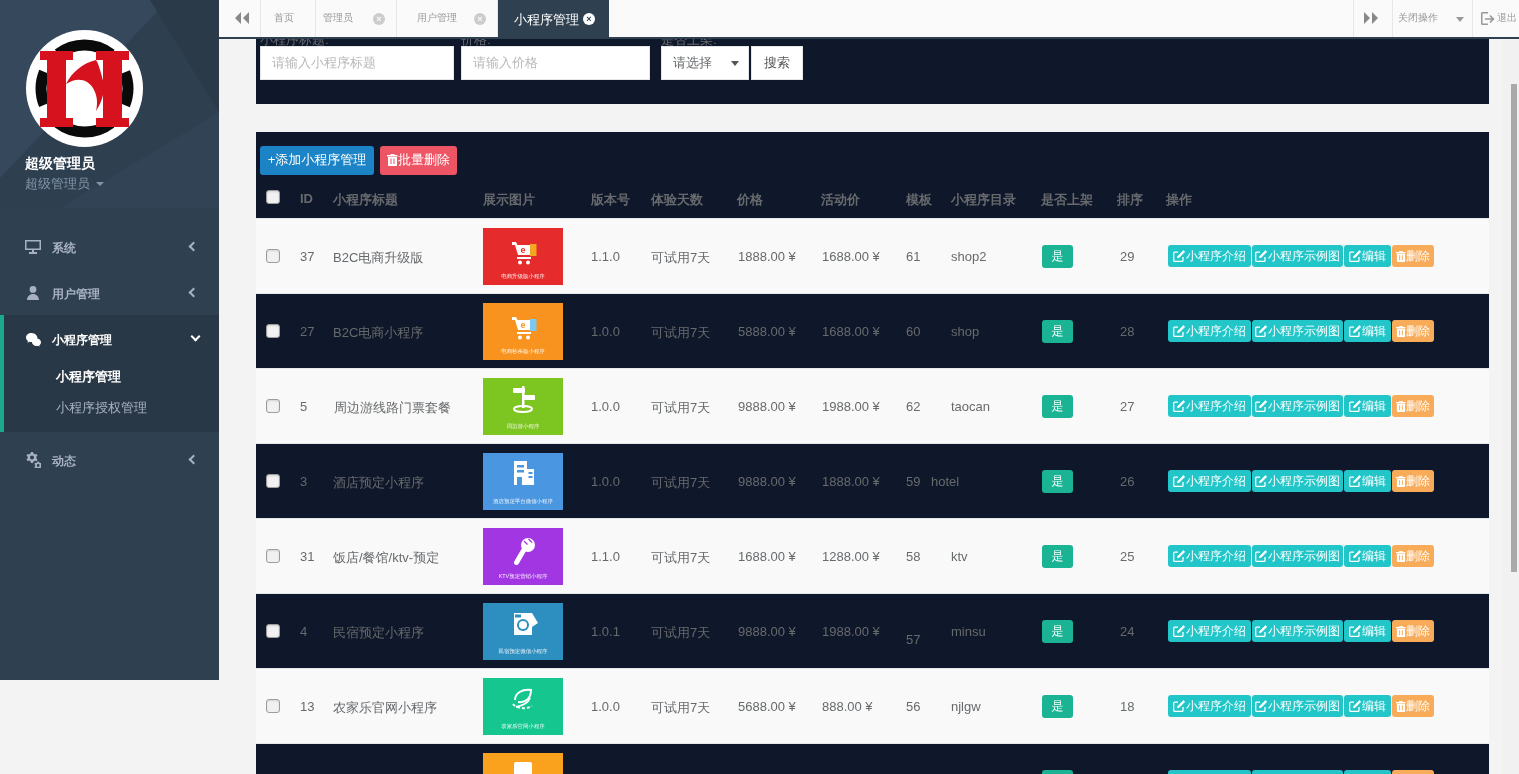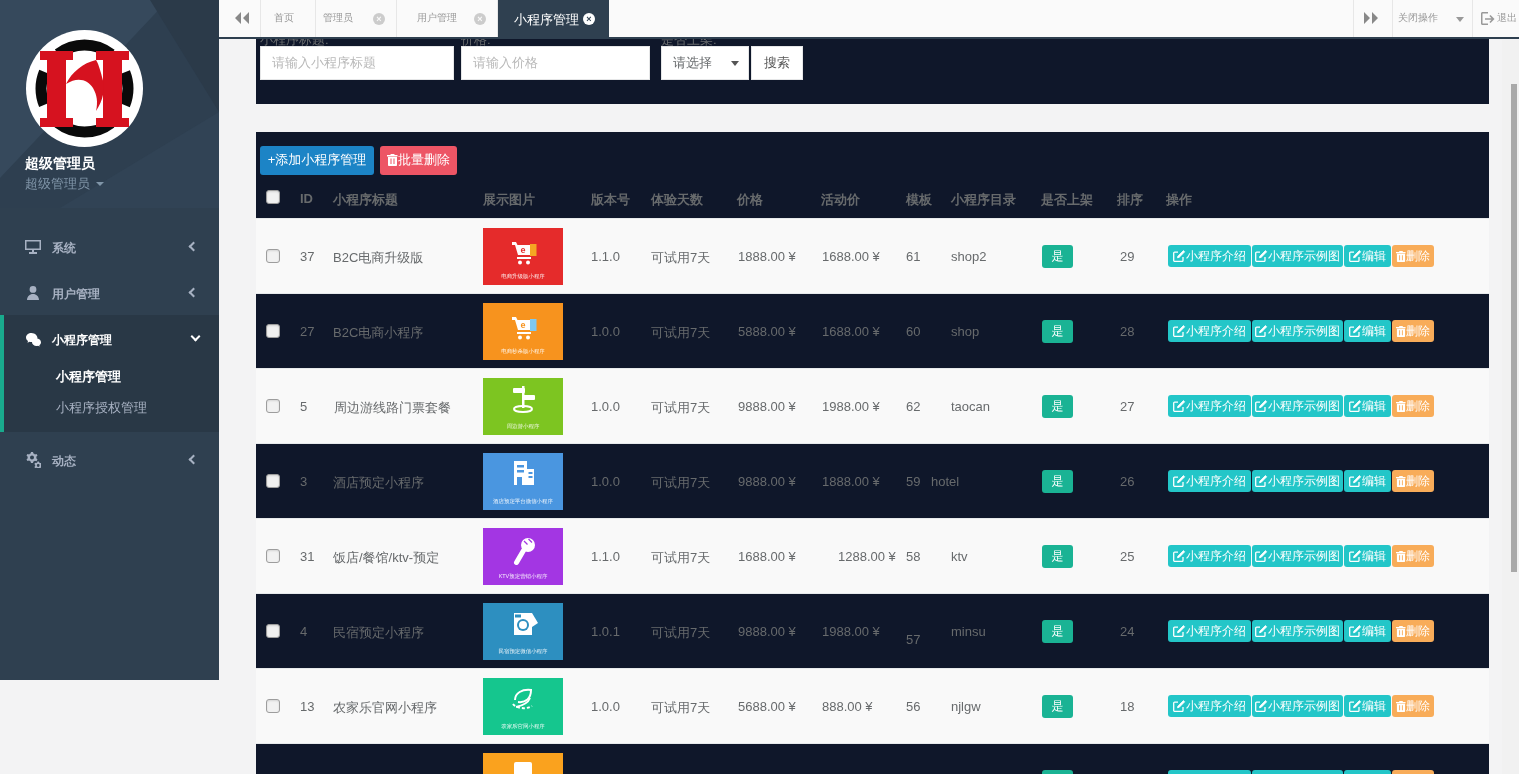--- a/index.html
+++ b/index.html
@@ -280,21 +280,21 @@
               <circle cx="45" cy="17" r="7"></circle>
               <path d="M40.5 22.5 L33.5 34.5" stroke="#fff" stroke-width="5" stroke-linecap="round"></path>
             </g>
             <path d="M41 13l3.5 3.5M45.5 11l3.5 3.5" stroke="#a336e3" stroke-width="1.3"></path>
           </svg>
           <div class="cap">KTV预定营销小程序</div>
         </div>
       <span class="cell" style="left:335px;">1.1.0</span>
       <span class="cell" style="left:395px;">可试用7天</span>
       <span class="cell" style="left:482px;">1688.00 ¥</span>
-      <span class="cell" style="left:582px;">1288.00 ¥</span>
+      <span class="cell" style="left:566px;">1288.00 ¥</span>
       <span class="cell" style="left:650px;">58</span>
       <span class="cell" style="left:695px;">ktv</span>
       <div class="ybtn">是</div>
       <span class="cell" style="left:864px;">25</span>
       <div class="abtns"><span class="ab cy w1"><svg class="ico" width="13" height="12" viewBox="0 0 13 12">
               <g fill="none" stroke="#fff" stroke-width="1.3">
                 <path d="M10 7v3.5a.9.9 0 0 1-.9.9H1.6a.9.9 0 0 1-.9-.9V3.1a.9.9 0 0 1 .9-.9H5"></path>
                 <path d="M4.5 7.8l1.6-.4 5.6-5.6-1.3-1.2-5.5 5.6z" fill="#fff" stroke-width=".8"></path>
               </g>
             </svg>小程序介绍</span><span class="ab cy w2"><svg class="ico" width="13" height="12" viewBox="0 0 13 12">

